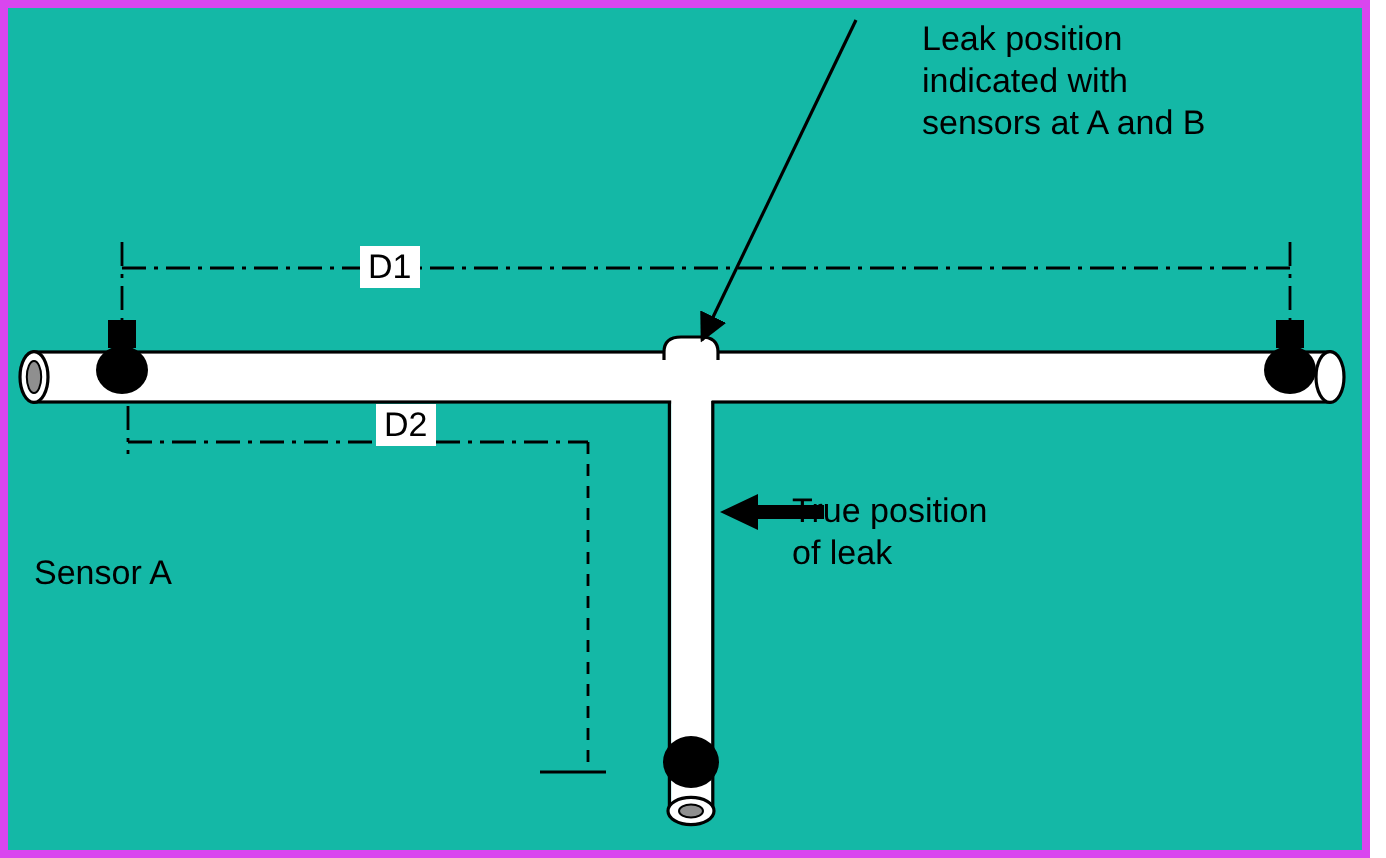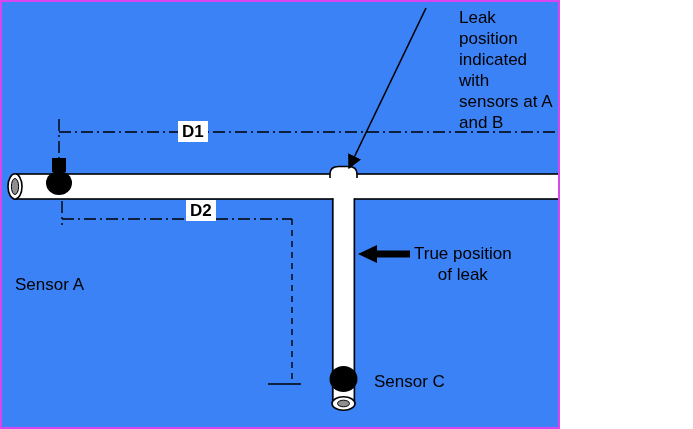--- a/index.html
+++ b/index.html
@@ -1,44 +1,44 @@
 <!DOCTYPE html>
 <html><head>
 <meta charset="utf-8">
 <style>
   * { margin:0; padding:0; box-sizing:border-box; }
   html,body { background:#ffffff; }
   body { font-family:"Liberation Sans", sans-serif; }
   .canvas {
     position:relative;
-    width:560px; height:429px;
-    background:#3b82f6;
-    border:2px solid #d946ef;
+    width:685px; height:429px;
+    background:#14b8a6;
+    border:4px solid #d946ef;
     overflow:hidden;
   }
   .canvas svg { position:absolute; left:0; top:0; }
   .label {
     position:absolute;
     color:#000;
     font-size:17px;
     line-height:21px;
     white-space:pre-line;
   }
   .dim {
-    font-weight:bold;
+    font-weight:normal;
     background:#ffffff;
     padding:0 4px;
   }
   .note  { left:457px; top:5px;   }
   .d1    { left:176px; top:119px; }
   .d2    { left:184px; top:198px; }
   .sa    { left:13px;  top:272px; }
   .sb    { left:586px; top:216px; }
   .sc    { left:372px; top:369px; }
-  .tp    { left:412px; top:241px;text-align:center; }
+  .tp    { left:392px; top:241px; }
 </style>
 </head>
 <body>
 
 <div class="canvas">
 
   <svg width="693" height="429" viewBox="0 0 693 429">
     <defs>
       <marker id="arrow" viewBox="0 0 10 10" refX="9" refY="5" markerWidth="9" markerHeight="9" orient="auto">
         <path d="M0,0 L10,5 L0,10 z" fill="#000"></path>
@@ -91,17 +91,16 @@
 indicated with
 sensors at A and B</div>
 
   <div class="label dim d1">D1</div>
 
   <div class="label dim d2">D2</div>
 
   <div class="label sa">Sensor A</div>
 
 
-  <div class="label sc">Sensor C</div>
 
   <div class="label tp">True position
 of leak</div>
 </div>
 
 </body></html>

